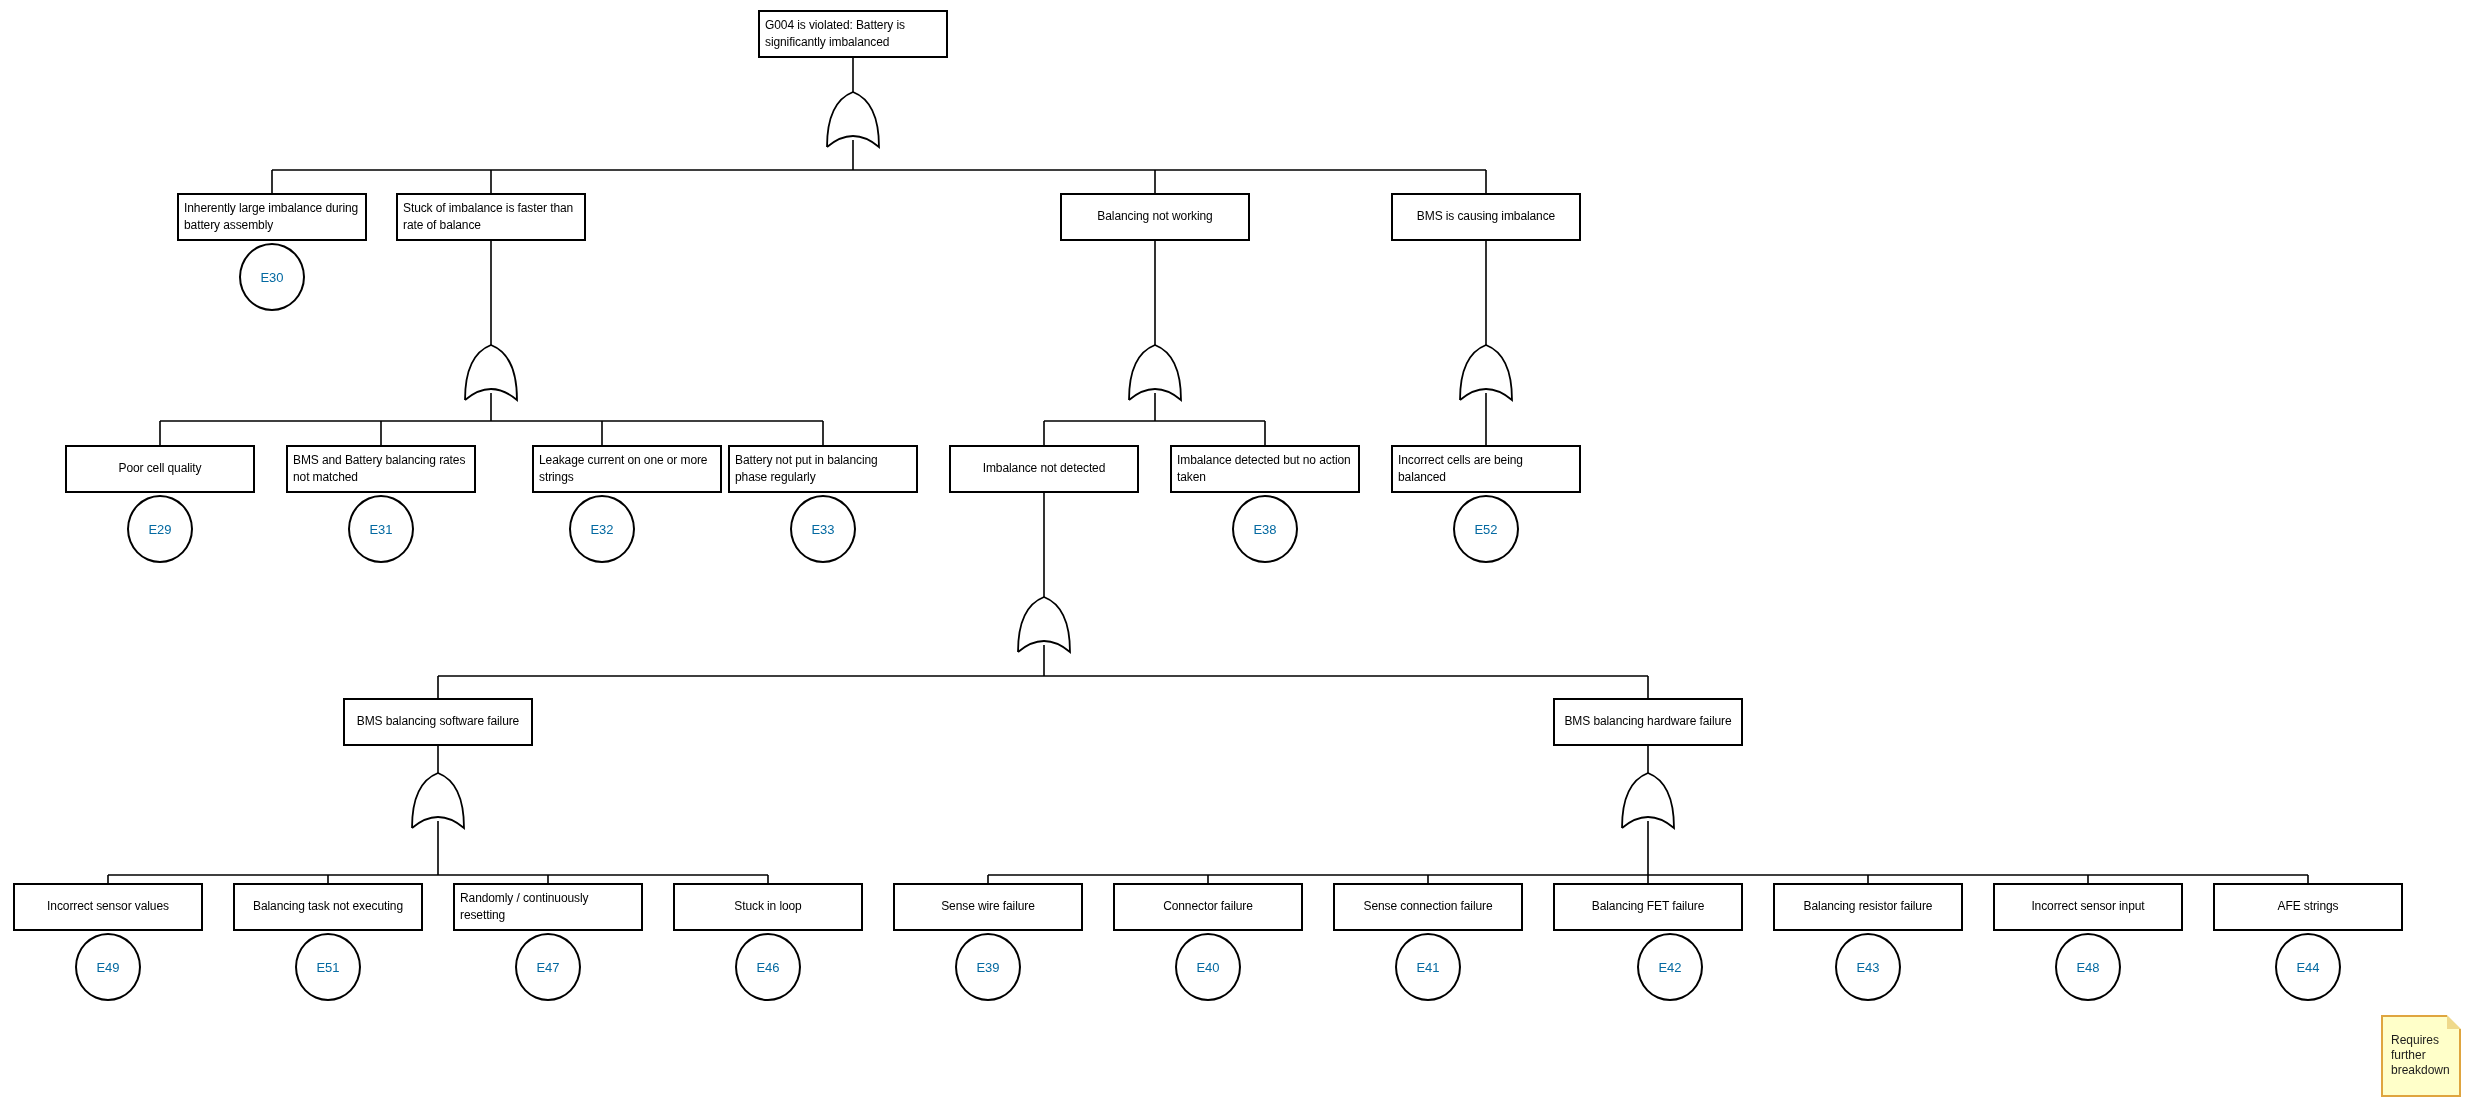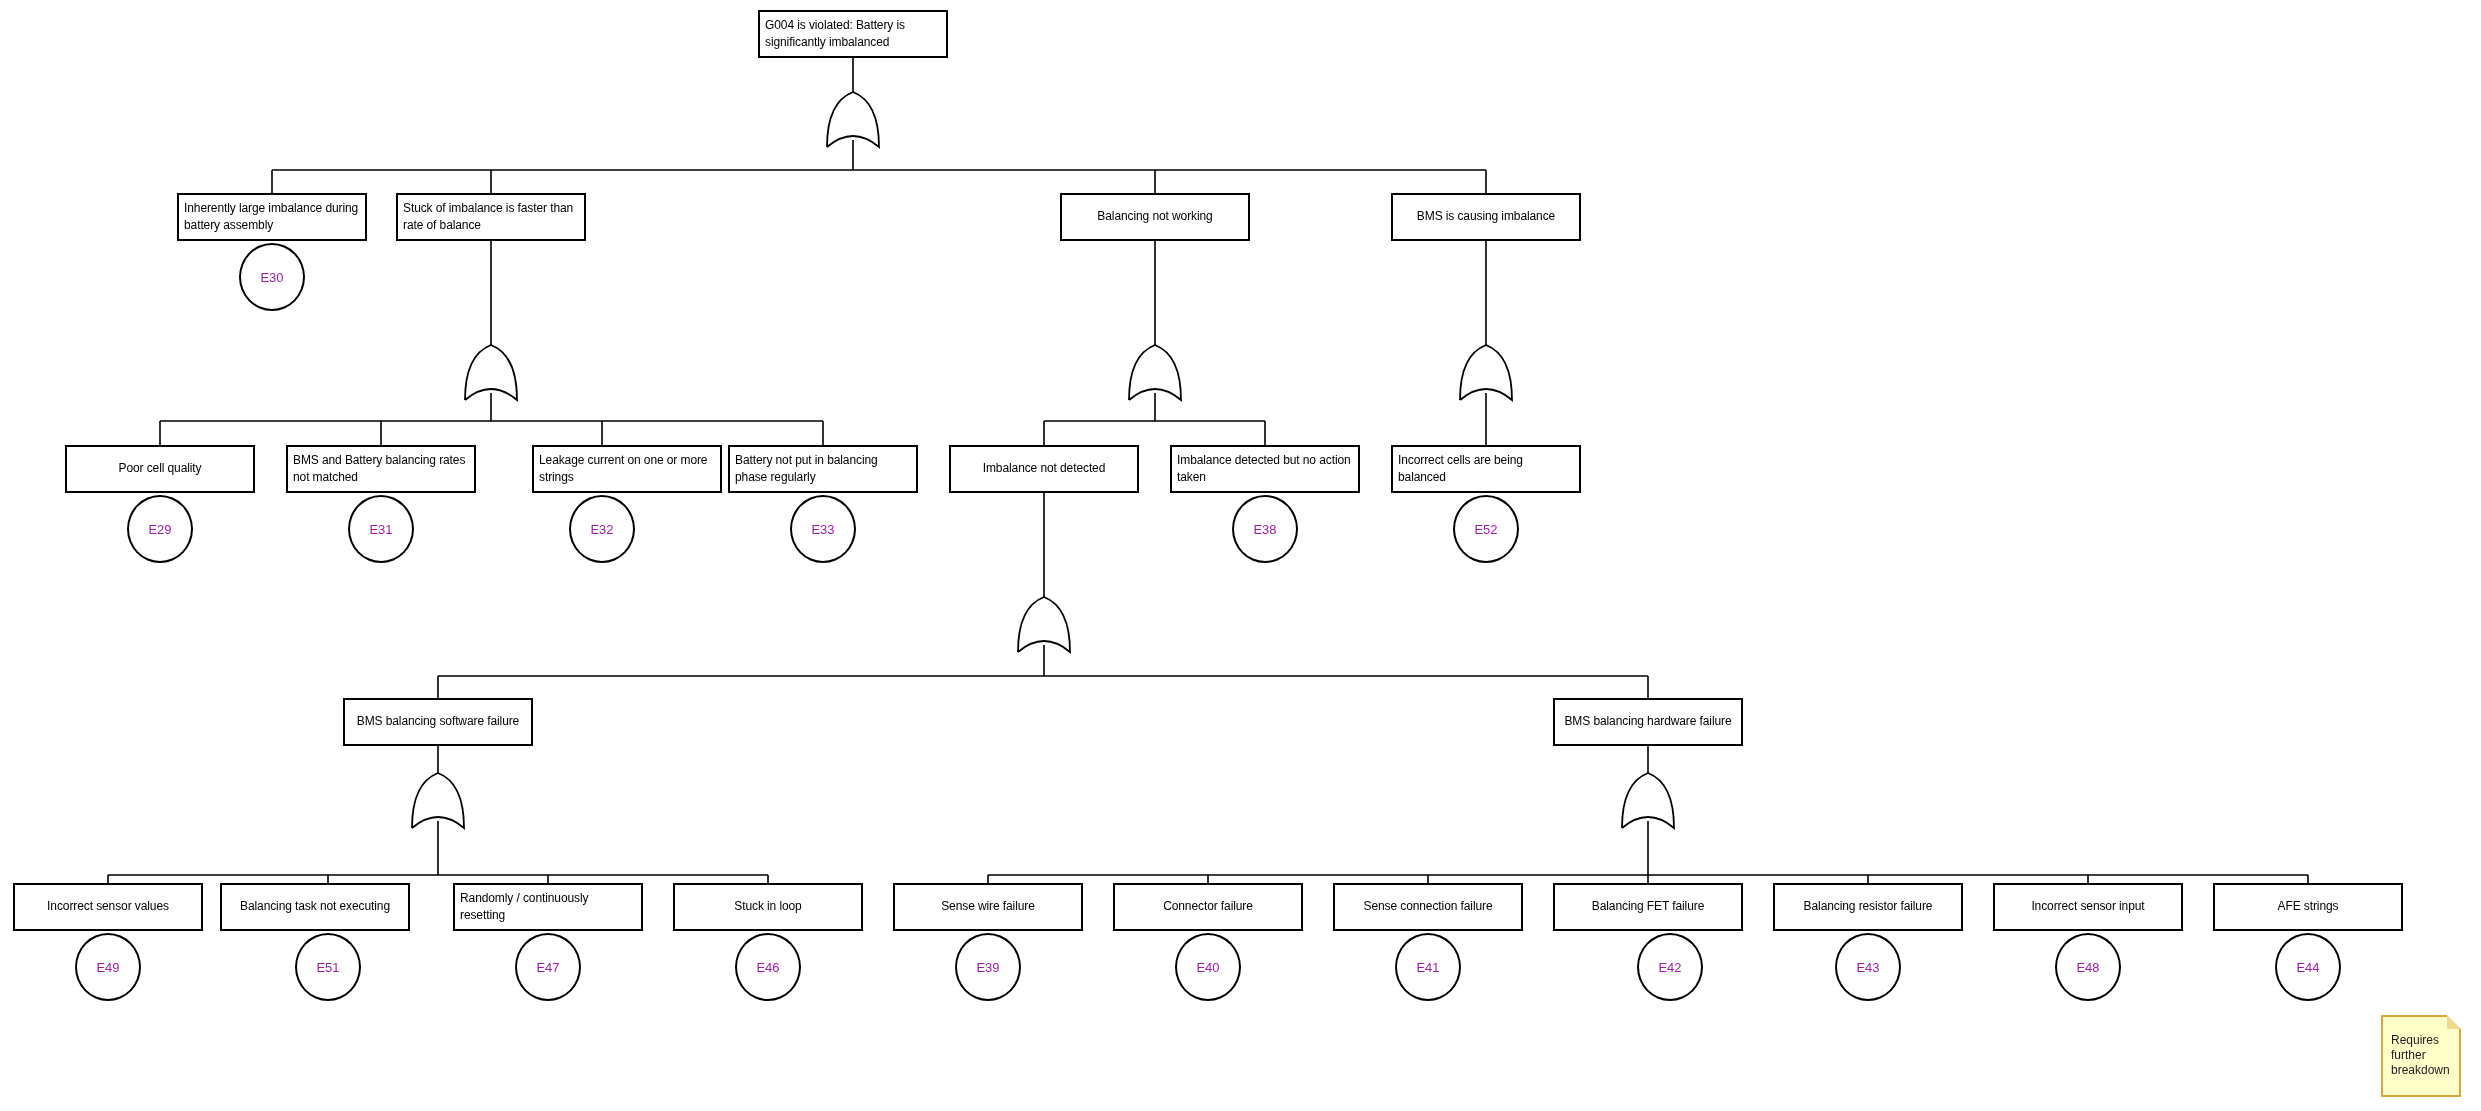--- a/index.html
+++ b/index.html
@@ -6,21 +6,21 @@
   body{width:2481px;height:1111px;position:relative;overflow:hidden;
        font-family:"Liberation Sans", sans-serif;}
   #canvas{position:absolute;left:0;top:0;width:1964px;height:1111px;background:#ffffff;}
   svg.wires{position:absolute;left:0;top:0;}
   .node{position:absolute;width:190px;height:48px;border:2px solid #000;background:#fff;
         box-sizing:border-box;display:flex;align-items:center;justify-content:center;}
   .node span{display:block;max-width:176px;text-align:left;
         font-size:12px;line-height:1.45;color:#000;letter-spacing:-0.1px;}
   .event{position:absolute;width:66px;height:68px;border:2px solid #000;border-radius:50%;
         background:#fff;box-sizing:border-box;display:flex;align-items:center;justify-content:center;
-        font-size:13px;color:#a21caf;}
+        font-size:13px;color:#0369a1;}
   .note{position:absolute;left:2381px;top:1015px;width:80px;height:82px;
         background:#ffffc9;border:2px solid #dfa53f;box-sizing:border-box;
         padding:16px 5px 4px 8px;font-size:12px;line-height:1.25;color:#1c1c1c;}
   .note::before{content:"";position:absolute;top:-2px;right:-2px;
         border-style:solid;border-width:0 14px 14px 0;
         border-color:#ffffff #ffffff #efd98b #efd98b;}
 </style>
 </head>
 <body>
 
@@ -100,21 +100,21 @@
   <div class="node" style="left:343px;top:698px">
     <span>BMS balancing software failure</span>
   </div>
   <div class="node" style="left:1553px;top:698px">
     <span>BMS balancing hardware failure</span>
   </div>
 
   <div class="node" style="left:13px;top:883px">
     <span>Incorrect sensor values</span>
   </div>
-  <div class="node" style="left:220px;top:883px">
+  <div class="node" style="left:233px;top:883px">
     <span>Balancing task not executing</span>
   </div>
   <div class="node" style="left:453px;top:883px">
     <span>Randomly / continuously resetting</span>
   </div>
   <div class="node" style="left:673px;top:883px">
     <span>Stuck in loop</span>
   </div>
   <div class="node" style="left:893px;top:883px">
     <span>Sense wire failure</span>

